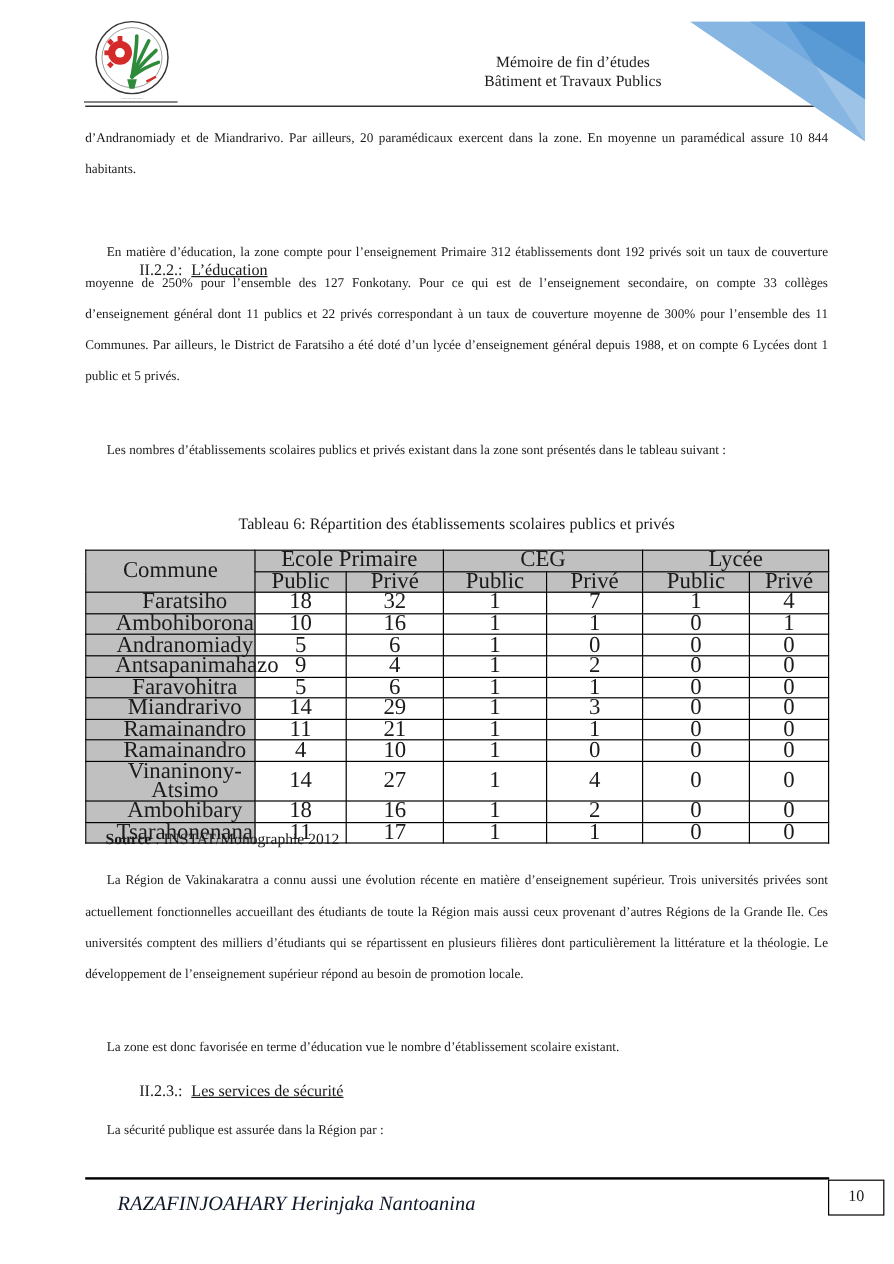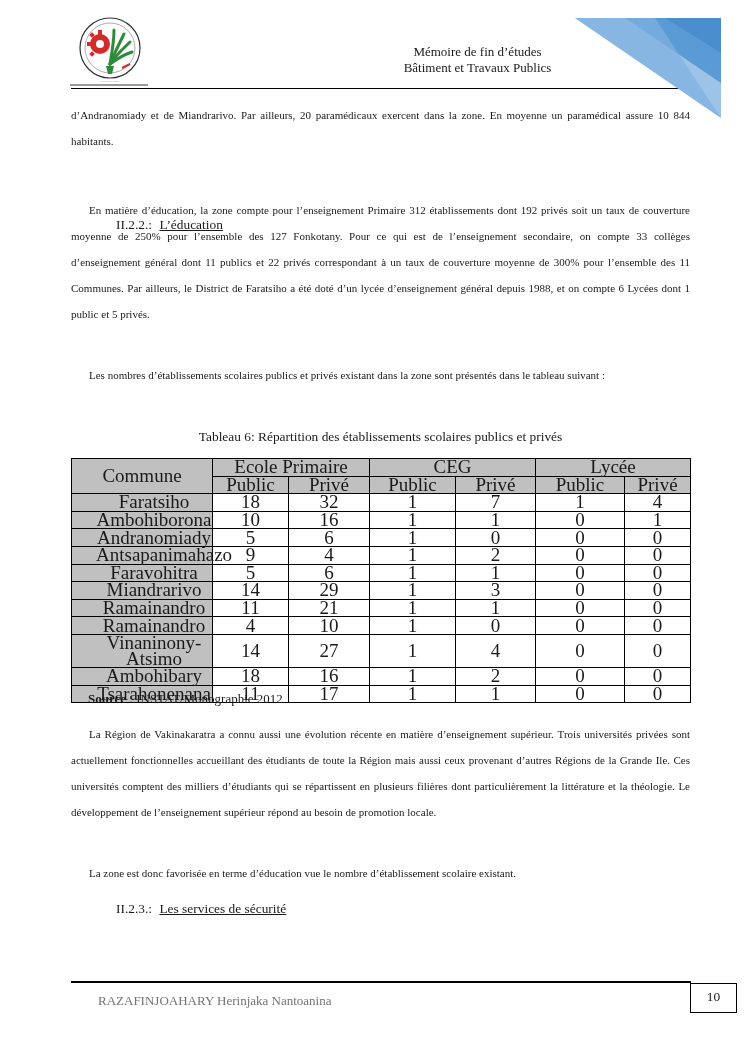--- a/index.html
+++ b/index.html
@@ -58,22 +58,22 @@
     .source {
       position: absolute; left: 88px; top: 690px; font-size: 13px; line-height: 18px;
     }
     .source b { font-weight: bold; }
 
     
     .footer-rule {
       position: absolute; left: 71px; top: 981px; width: 620px; height: 2px; background: #000;
     }
     .footer-author {
-      position: absolute; left: 98px; top: 993px; 
-      color: #737373; font-size: 13px;
+      position: absolute; left: 98px; top: 993px; font-style: italic;
+      color: #0f172a; font-size: 17px;
     }
     .page-number {
       position: absolute; left: 690px; top: 983px; width: 47px; height: 30px;
       border: 1px solid #000; text-align: center; font-size: 13.4px; line-height: 26px;
     }
   </style>
 </head>
 <body>
 
 <div class="page">
@@ -264,18 +264,19 @@
 
   <p class="para indent" style="top:721px;">La Région de Vakinakaratra a connu aussi une évolution récente en matière d’enseignement supérieur. Trois universités privées sont actuellement fonctionnelles accueillant des étudiants de toute la Région mais aussi ceux provenant d’autres Régions de la Grande Ile. Ces universités comptent des milliers d’étudiants qui se répartissent en plusieurs filières dont particulièrement la littérature et la théologie. Le développement de l’enseignement supérieur répond au besoin de promotion locale.</p>
 
   <p class="para indent" style="top:860px;">La zone est donc favorisée en terme d’éducation vue le nombre d’établissement scolaire existant.</p>
 
   <div class="section-heading" style="top:900px;">
     <span>II.2.3.:</span>
     <span class="u">Les services de sécurité</span>
   </div>
 
+  <p class="para indent" style="top:929px;">La sécurité publique est assurée dans la Région par :</p>
 
   <div class="footer-rule"></div>
   <div class="footer-author">RAZAFINJOAHARY Herinjaka Nantoanina</div>
   <div class="page-number">10</div>
 
 </div>
 
 </body></html>

